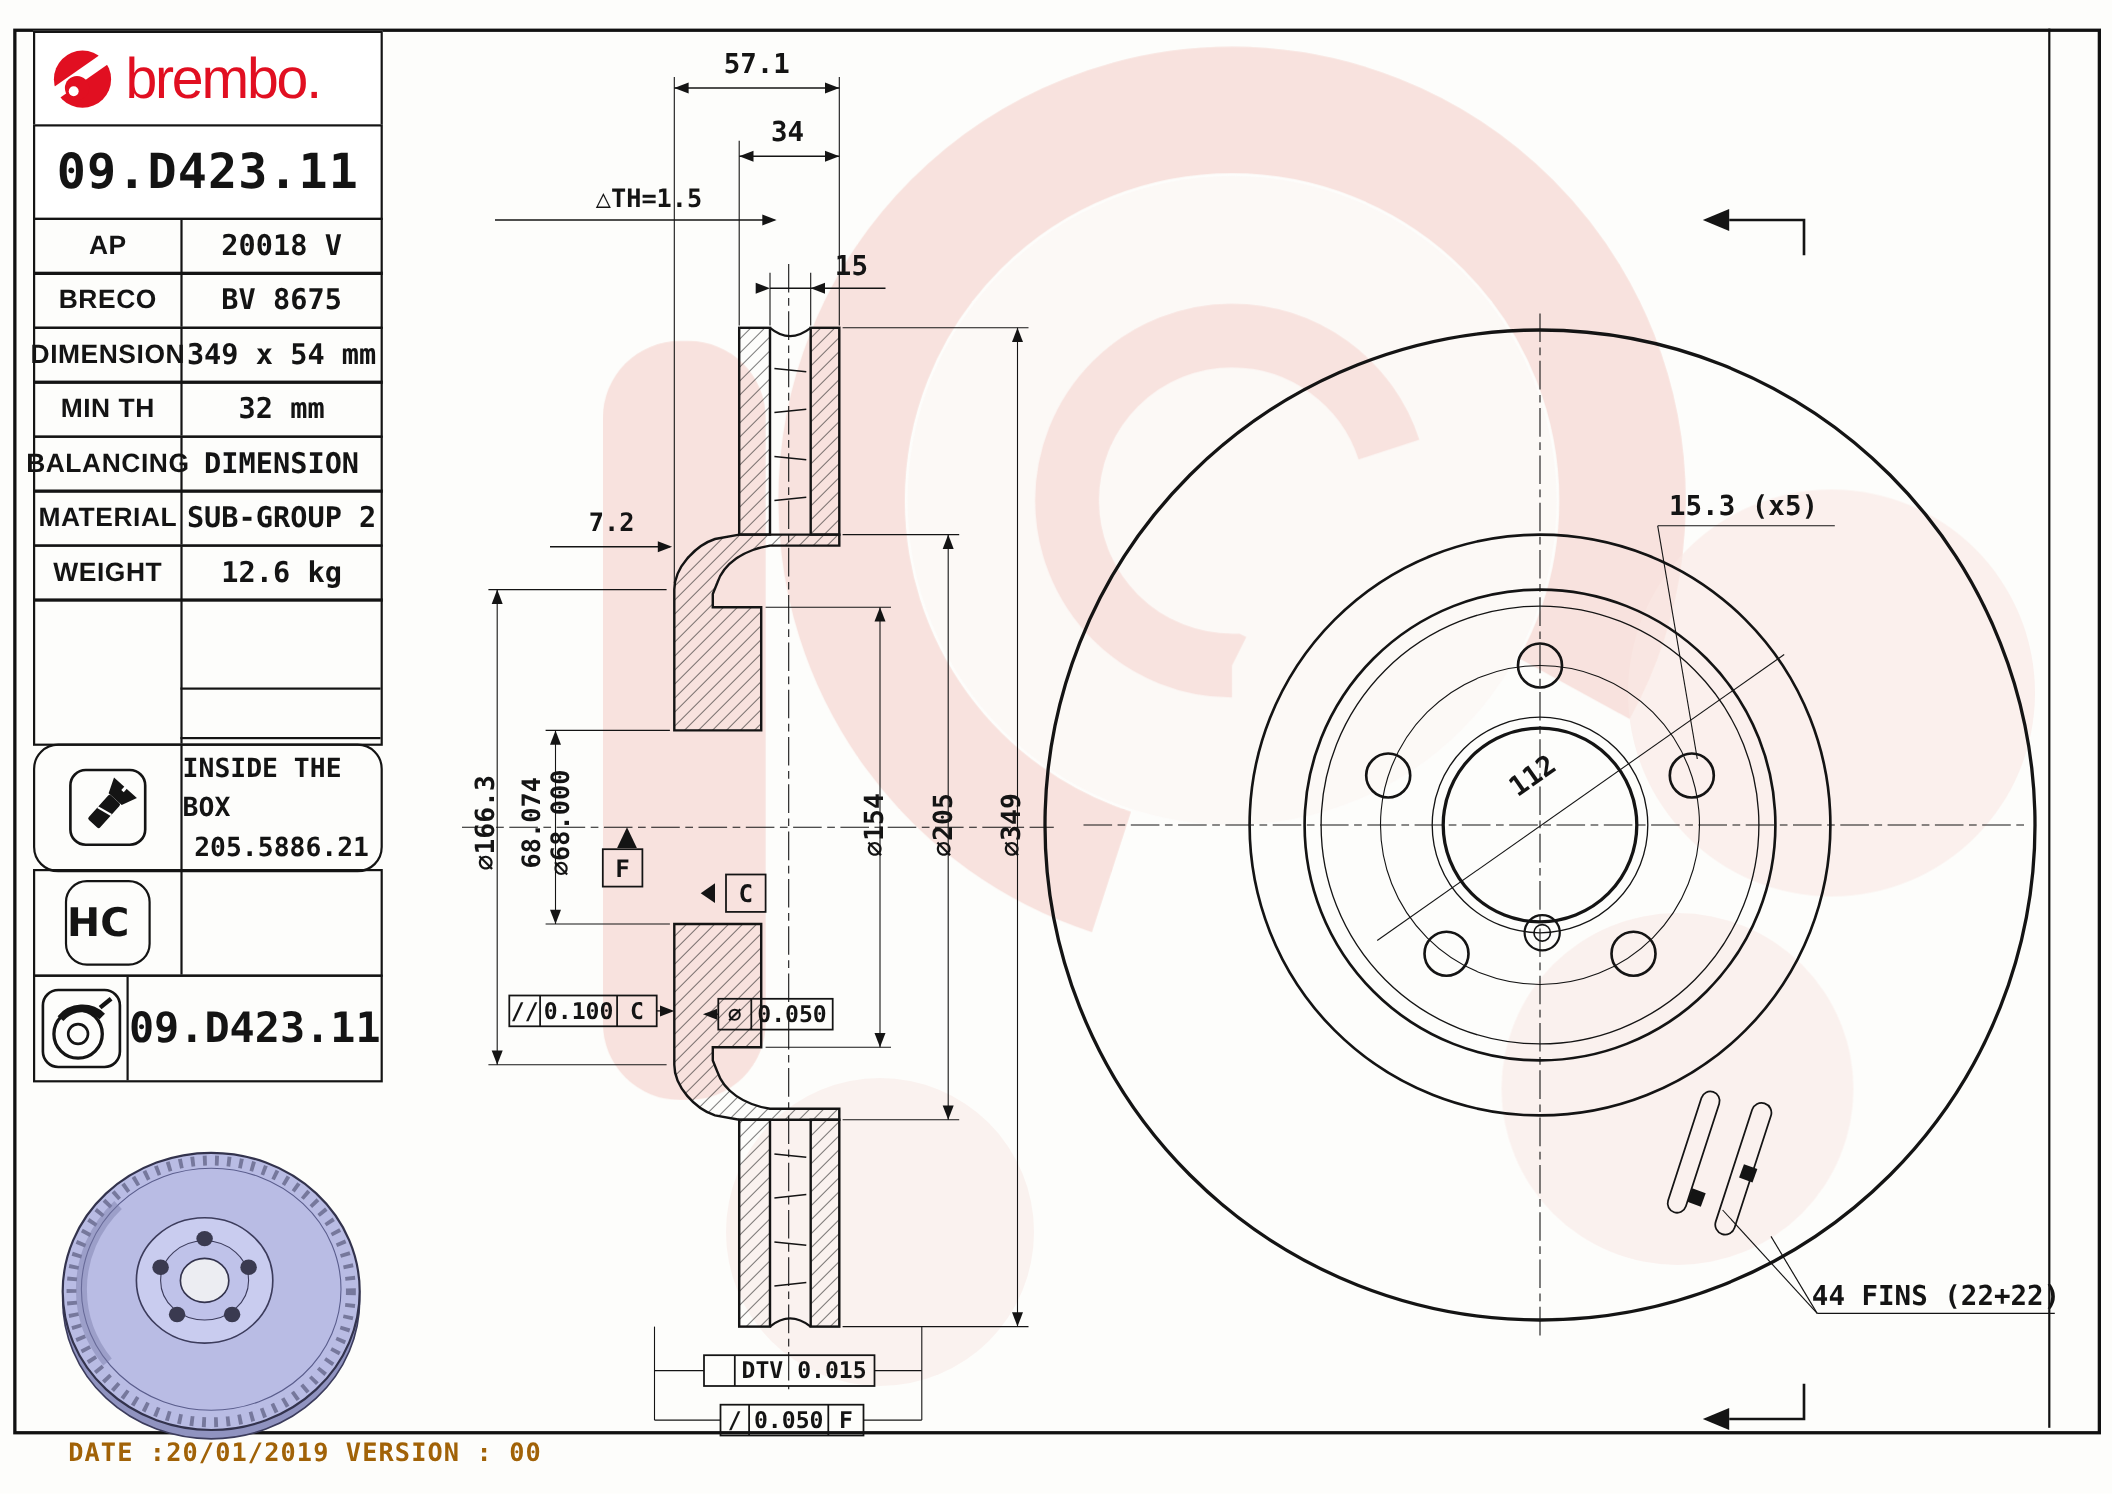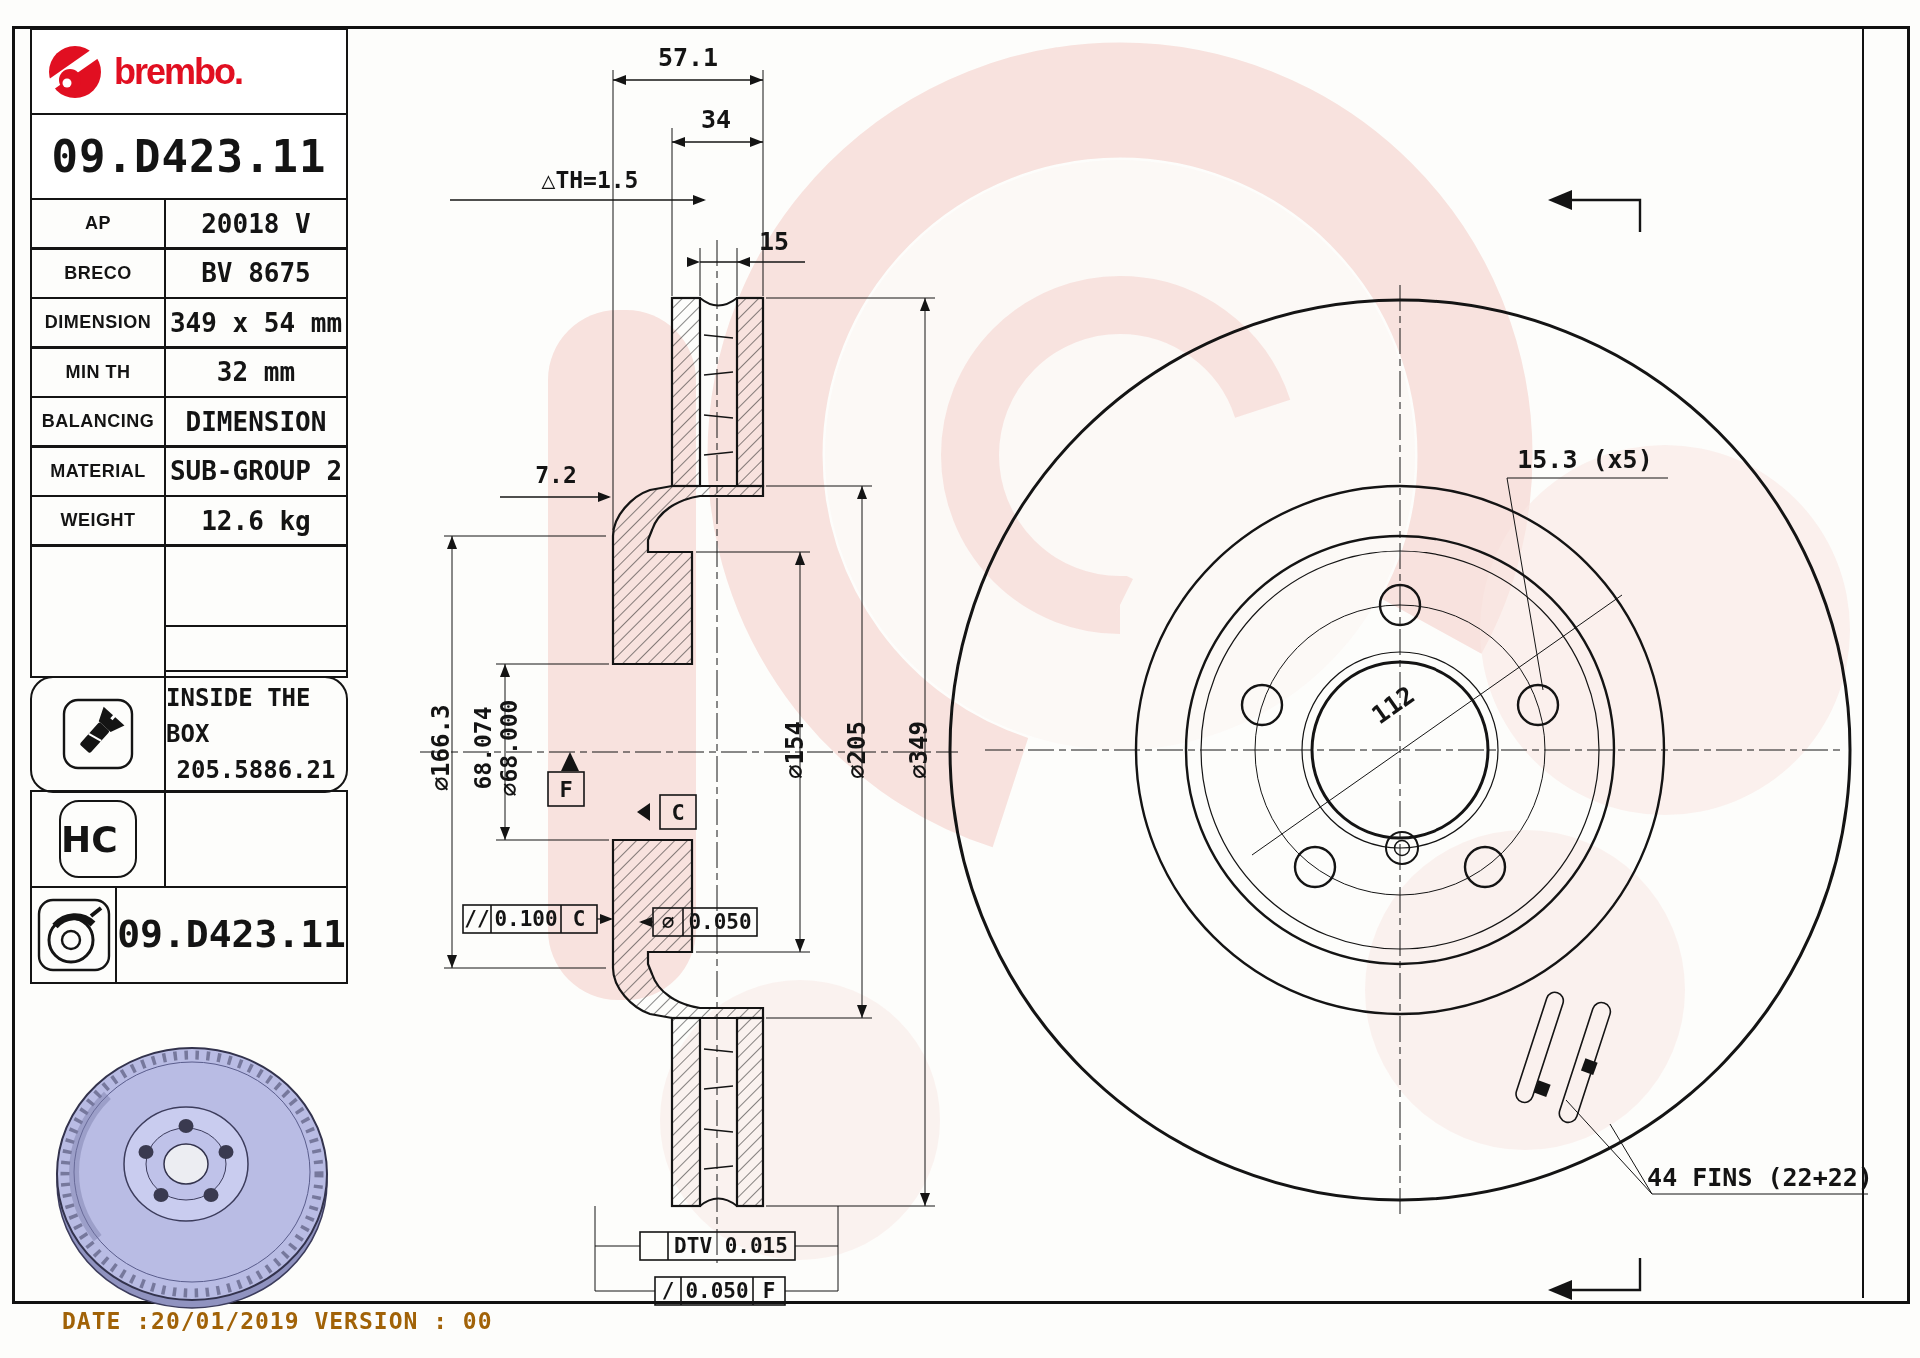--- a/index.html
+++ b/index.html
@@ -6,27 +6,27 @@
   #stage{position:relative;width:1920px;height:1358px;background:#fdfdfb;overflow:hidden;
          font-family:"DejaVu Sans Mono","Liberation Mono",monospace;color:#141414;}
   
   .frame{position:absolute;left:12px;top:26px;width:1892px;height:1272px;border:3px solid #111;}
   .frame-inner-line{position:absolute;left:1862px;top:26px;height:1272px;width:0;border-left:2.5px solid #111;}
 
   
   .panel{position:absolute;left:30px;top:30px;width:318px;z-index:5;}
   .pbox{box-sizing:border-box;border:2.5px solid #141414;margin-top:-2.5px;background:transparent;position:relative;}
   .logo-box{height:88px;display:flex;align-items:center;gap:10px;padding-left:14px;background:#fff;}
-  .wordmark{font-family:"Liberation Sans","DejaVu Sans",sans-serif;font-weight:700;font-size:36px;
+  .wordmark{font-family:"Liberation Sans","DejaVu Sans",sans-serif;font-weight:400;font-size:52px;
             color:#e10f21;letter-spacing:-2px;line-height:1;}
   .part-box{height:87px;display:flex;align-items:center;justify-content:center;background:#fff;}
   .part-num{font-size:44px;font-weight:bold;letter-spacing:1px;}
   .trow{height:52px;display:flex;}
   .tlabel{width:132px;border-right:2.5px solid #141414;display:flex;align-items:center;justify-content:center;
-          font-family:"Liberation Sans","DejaVu Sans",sans-serif;font-weight:bold;font-size:18px;letter-spacing:.5px;}
+          font-family:"Liberation Sans","DejaVu Sans",sans-serif;font-weight:bold;font-size:24px;letter-spacing:.5px;}
   .tvalue{flex:1;display:flex;align-items:center;justify-content:center;font-size:26px;font-weight:bold;}
   .gap-row{height:134px;}
   .gap-row .vline{position:absolute;left:132px;top:0;bottom:0;border-left:2.5px solid #141414;}
   .gap-row .pl1{position:absolute;left:132px;right:0;top:79px;border-top:2px solid #141414;}
   .gap-row .pl2{position:absolute;left:132px;right:0;top:124px;border-top:2px solid #141414;}
   .icon-row{display:flex;}
   .icell{width:132px;border-right:2.5px solid #141414;display:flex;align-items:center;justify-content:center;}
   .ivalue{flex:1;display:flex;flex-direction:column;align-items:center;justify-content:center;
           font-size:24px;font-weight:bold;line-height:1.5;}
   .inside-row{height:117px;border-radius:23px;}

